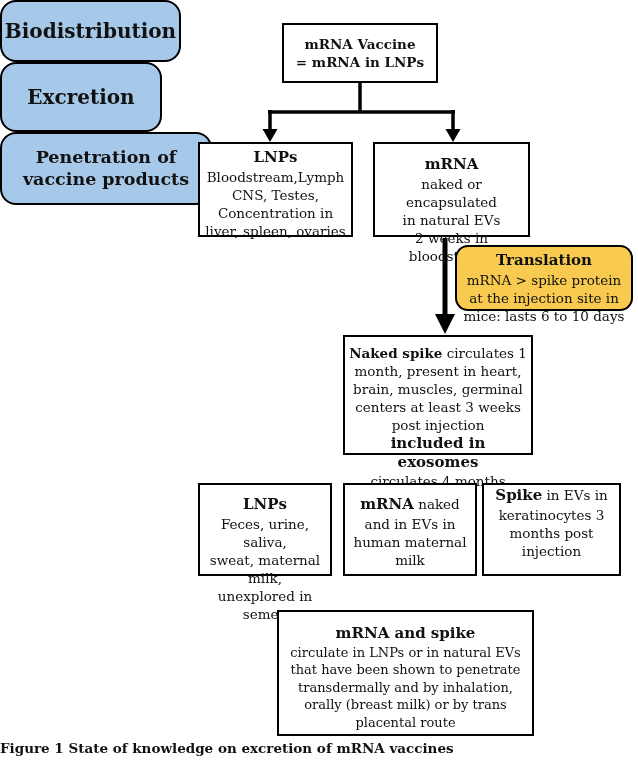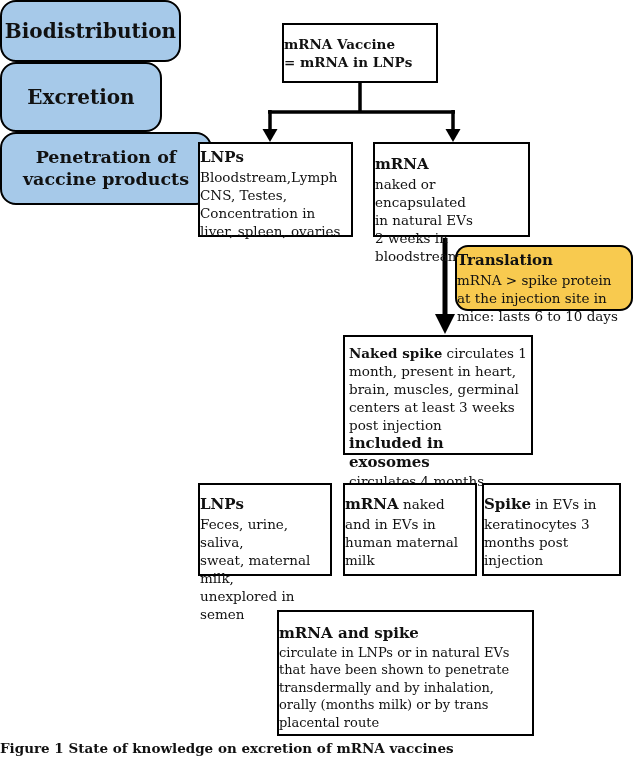--- a/index.html
+++ b/index.html
@@ -14,20 +14,21 @@
     width:638px;height:763px;
     background:#ffffff;
     overflow:hidden;
   }
   .arrows{position:absolute;left:0;top:0;width:638px;height:763px;pointer-events:none;}
 
   .box{
     position:absolute;
     border:2px solid var(--border);
     background:#ffffff;
+    text-align:center;
     box-sizing:border-box;
     font-size:13.5px;
     line-height:1.34;
   }
   .box .title{font-weight:bold;font-size:15px;line-height:1.4;}
   .rounded{
     border-radius:16px;
     border:2.5px solid var(--border);
     background:var(--blue);
     display:flex;align-items:center;justify-content:center;
@@ -48,21 +49,21 @@
   
   #title-box{left:282px;top:23px;width:156px;height:60px;font-weight:bold;font-size:13.5px;display:flex;flex-direction:column;justify-content:center;}
   #biodistribution-label{left:45px;top:77px;width:177px;height:58px;font-size:20px;}
   #lnps-bio-box{left:198px;top:142px;width:155px;height:95px;padding-top:3px;}
   #mrna-bio-box{left:373px;top:142px;width:157px;height:95px;padding-top:10px;}
   #translation-box{left:455px;top:245px;width:178px;height:66px;padding-top:3px;}
   #naked-spike-box{left:343px;top:335px;width:190px;height:120px;padding:7px 4px 0 4px;}
   #excretion-label{left:30px;top:483px;width:158px;height:66px;font-size:20px;}
   #lnps-exc-box{left:198px;top:483px;width:134px;height:93px;padding-top:9px;}
   #mrna-exc-box{left:343px;top:483px;width:134px;height:93px;padding-top:9px;}
-  #spike-exc-box{left:482px;top:483px;width:139px;height:93px;padding-top:9px;}
+  #spike-exc-box{left:482px;top:483px;width:139px;height:93px;}
   #penetration-label{left:45px;top:635px;width:208px;height:69px;font-size:17.5px;line-height:1.25;}
   #penetration-box{left:277px;top:610px;width:257px;height:126px;padding-top:11px;font-size:13px;}
   #naked-spike-box .big-bold{font-weight:bold;font-size:15px;line-height:1.25;}
 </style>
 </head>
 <body>
 
 <div class="canvas">
 
   <svg class="arrows" viewBox="0 0 638 763" xmlns="http://www.w3.org/2000/svg">
@@ -146,19 +147,19 @@
   <div class="rounded" id="penetration-label">
     <span>Penetration of</span>
     <span>vaccine products</span>
   </div>
 
   <div class="box" id="penetration-box">
     <div class="title">mRNA and spike</div>
     <div>circulate in LNPs or in natural EVs</div>
     <div>that have been shown to penetrate</div>
     <div>transdermally and by inhalation,</div>
-    <div>orally (months milk) or by trans</div>
+    <div>orally (breast milk) or by trans</div>
     <div>placental route</div>
   </div>
 
   <div class="caption">Figure 1 State of knowledge on excretion of mRNA vaccines</div>
 
 </div>
 
 </body></html>

